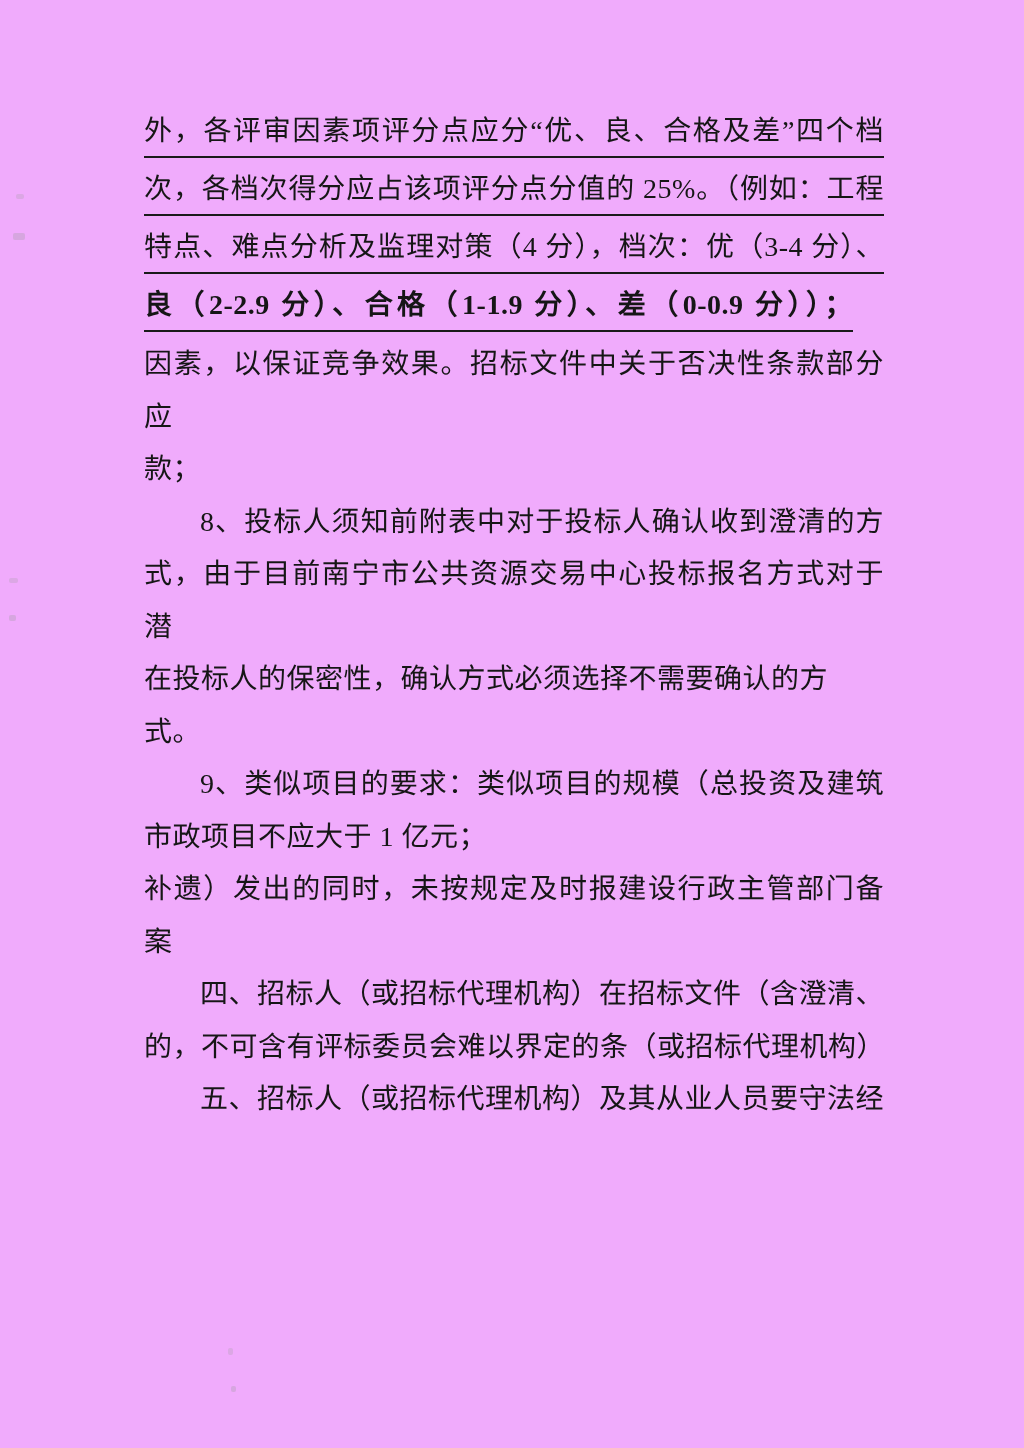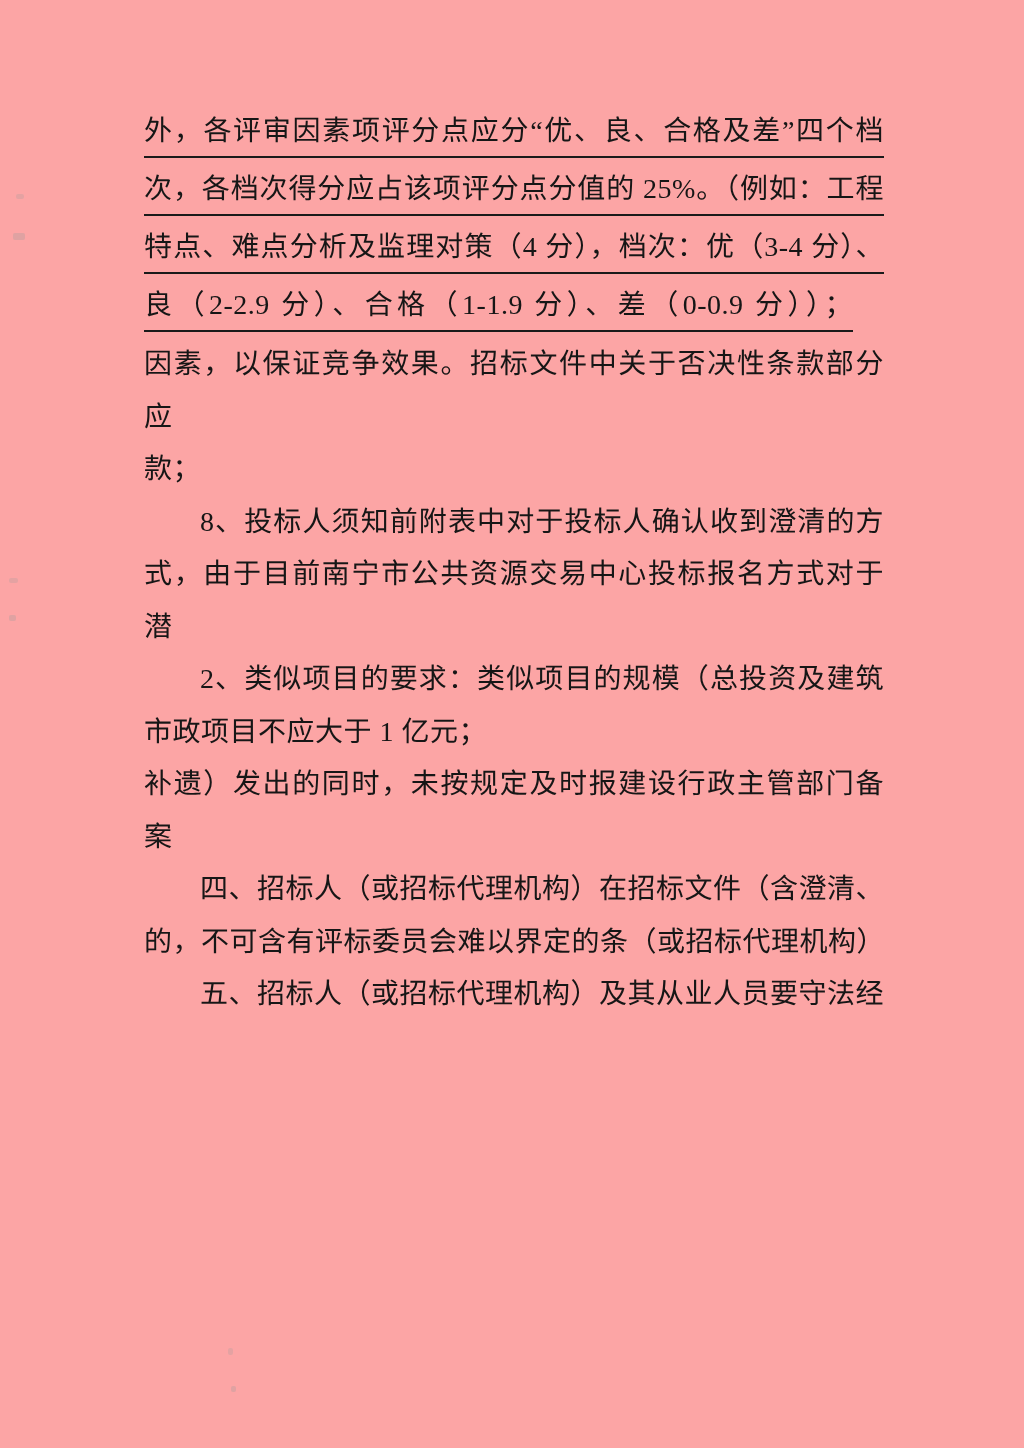--- a/index.html
+++ b/index.html
@@ -10,21 +10,21 @@
     width: 1024px;
     height: 1448px;
     position: relative;
     background: #fefefe;
     overflow: hidden;
     font-family: "Liberation Serif", "DejaVu Serif", serif;
   }
   .page {
     position: absolute;
     inset: 0;
-    background: #fca5a5;
+    background: #f0abfc;
   }
   .doc-text {
     position: absolute;
     left: 144px;
     top: 106px;
     width: 740px;
     color: #161616;
     font-size: 28px;
     font-weight: 500;
   }
@@ -46,20 +46,21 @@
     text-align-last: left;
     white-space: normal;
   }
   .line.u {
     line-height: 50px;
     border-bottom: 2px solid #1a1a1a;
     margin-bottom: 6px;
   }
   .line.u-short {
     width: 95.8%;
+    font-weight: bold;
   }
   .line.ind {
     text-indent: 2em;
   }
   
   .artifact {
     position: absolute;
     background: #9a9a9a;
     border-radius: 2px;
   }
@@ -77,21 +78,22 @@
   <div class="doc-text">
 
   <div class="line u j">外，各评审因素项评分点应分“优、良、合格及差”四个档</div>
       <div class="line u j">次，各档次得分应占该项评分点分值的 25%。（例如：工程</div>
       <div class="line u j">特点、难点分析及监理对策（4 分），档次：优（3-4 分）、</div>
       <div class="line u u-short j">良（2-2.9 分）、合格（1-1.9 分）、差（0-0.9 分））；</div>
       <div class="line j">因素，以保证竞争效果。招标文件中关于否决性条款部分应</div>
       <div class="line nj">款；</div>
       <div class="line ind j">8、投标人须知前附表中对于投标人确认收到澄清的方</div>
       <div class="line j">式，由于目前南宁市公共资源交易中心投标报名方式对于潜</div>
-      <div class="line ind j">2、类似项目的要求：类似项目的规模（总投资及建筑</div>
+      <div class="line nj">在投标人的保密性，确认方式必须选择不需要确认的方式。</div>
+      <div class="line ind j">9、类似项目的要求：类似项目的规模（总投资及建筑</div>
       <div class="line nj">市政项目不应大于 1 亿元；</div>
       <div class="line j">补遗）发出的同时，未按规定及时报建设行政主管部门备案</div>
       <div class="line ind j">四、招标人（或招标代理机构）在招标文件（含澄清、</div>
       <div class="line j">的，不可含有评标委员会难以界定的条（或招标代理机构）</div>
       <div class="line ind j">五、招标人（或招标代理机构）及其从业人员要守法经</div>
     </div>
 
   <span class="artifact a1"></span>
   <span class="artifact a2"></span>
   <span class="artifact a3"></span>

